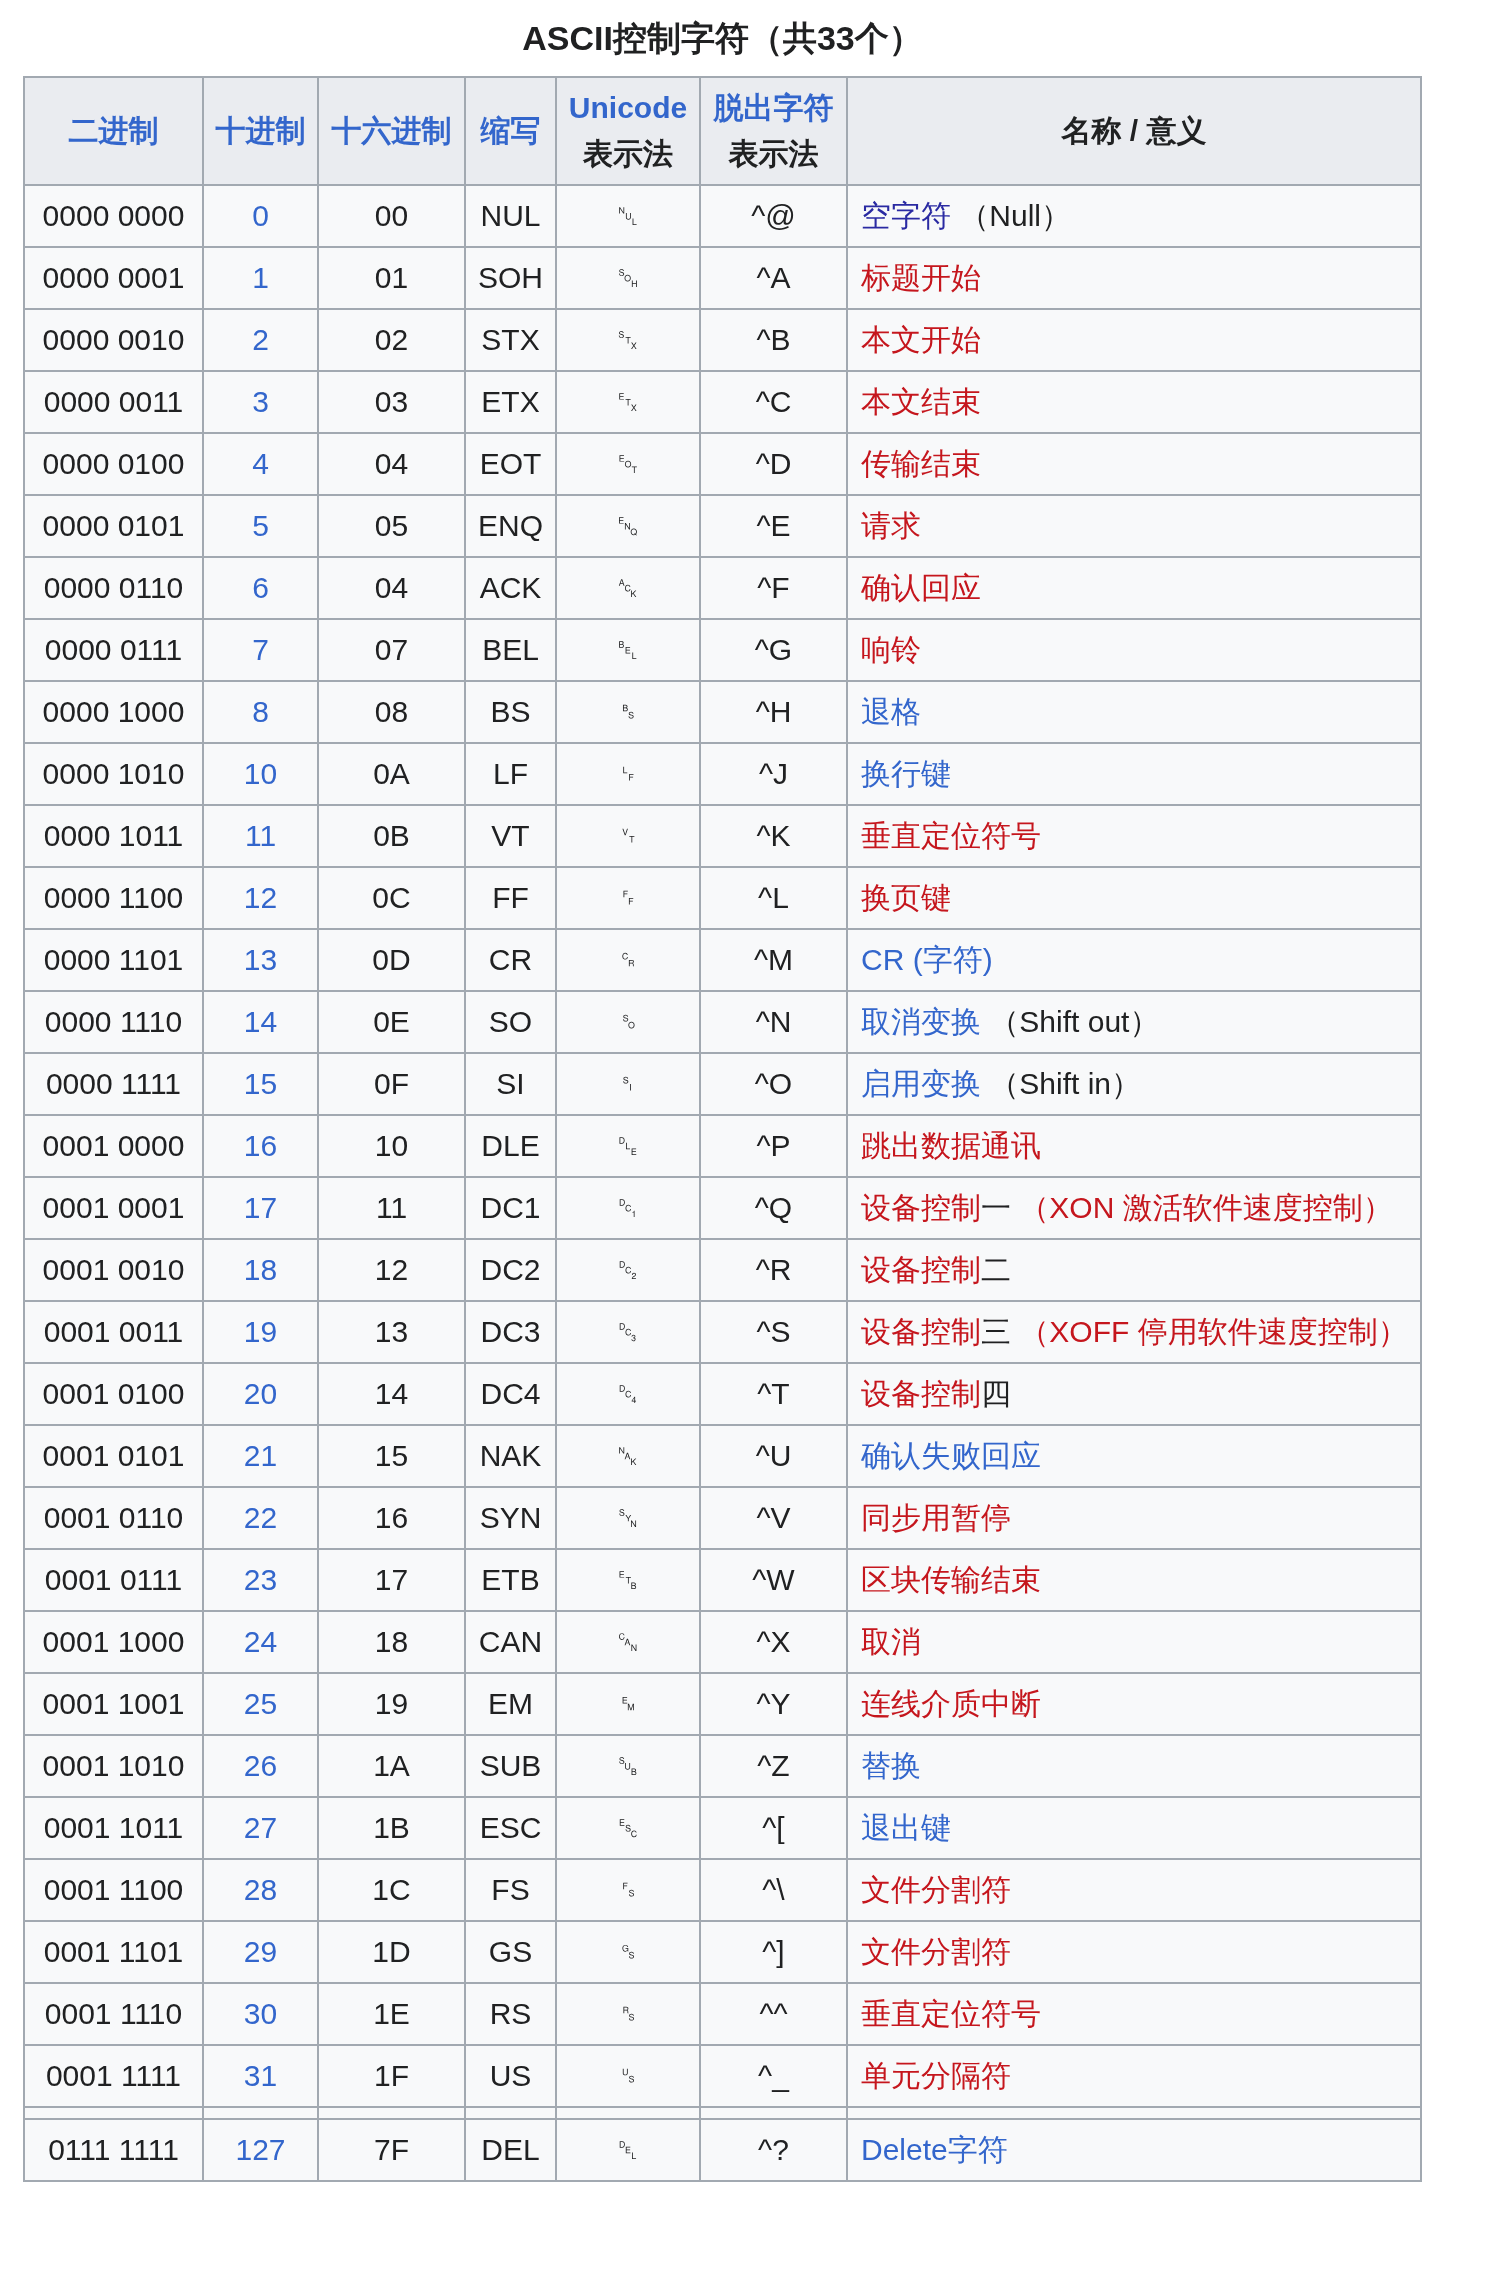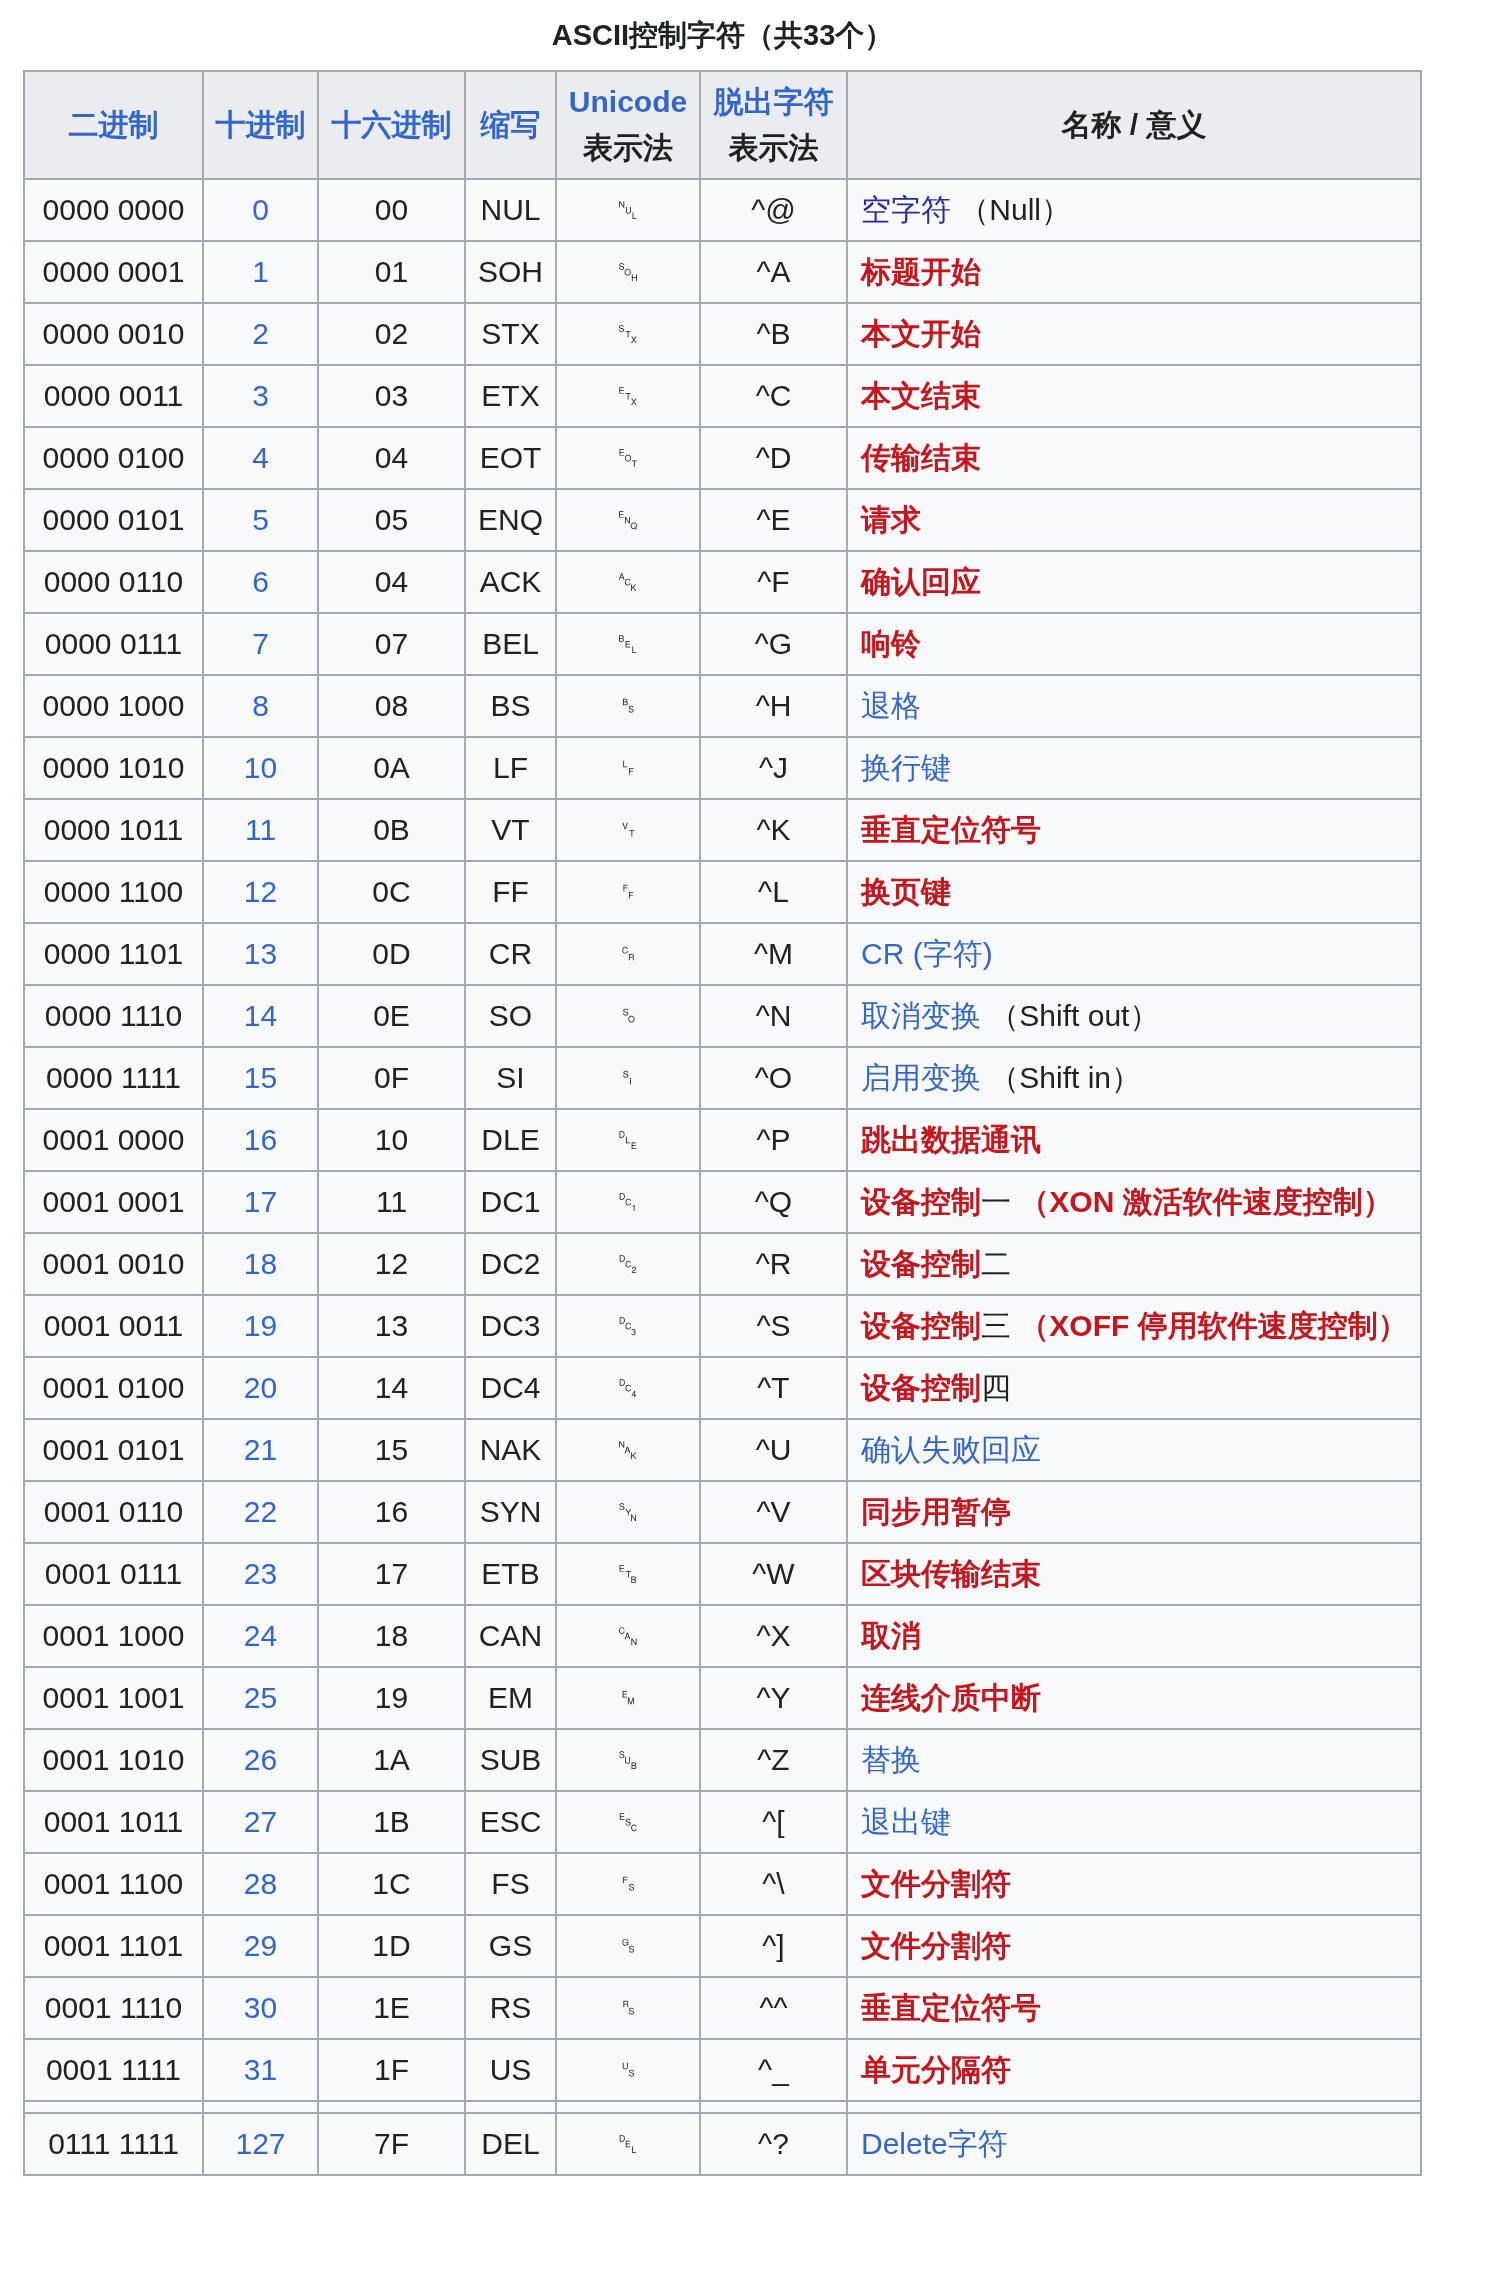--- a/index.html
+++ b/index.html
@@ -21,21 +21,21 @@
   .page{padding:12px 0 20px 23px;}
   table.ascii{
     border-collapse:collapse;
     table-layout:fixed;
     width:1397px;
     background:var(--row-bg);
     font-size:30px;
   }
   caption{
     font-weight:bold;
-    font-size:29px;
+    font-size:34px;
     color:var(--text);
     padding:4px 0 14px 0;
     text-align:center;
     white-space:nowrap;
   }
   th,td{
     border:2px solid var(--border);
     vertical-align:middle;
     text-align:center;
     padding:0;
@@ -57,21 +57,21 @@
   }
   td.unicode-cell{
     font-size:26px;
     line-height:1;
     color:var(--text);
   }
   tr.spacer-row td{height:12px;padding:0;}
   a{text-decoration:none;cursor:pointer;}
   a.link{color:var(--link);}
   a.visited{color:var(--visited);}
-  a.redlink{color:var(--redlink);font-weight:bold;}
+  a.redlink{color:var(--redlink);}
   .plain{color:var(--text);}
 </style>
 </head>
 <body>
 
 <div class="page">
   <table class="ascii">
     <caption>ASCII控制字符（共33个）</caption>
     <colgroup>
       <col style="width:179px">

